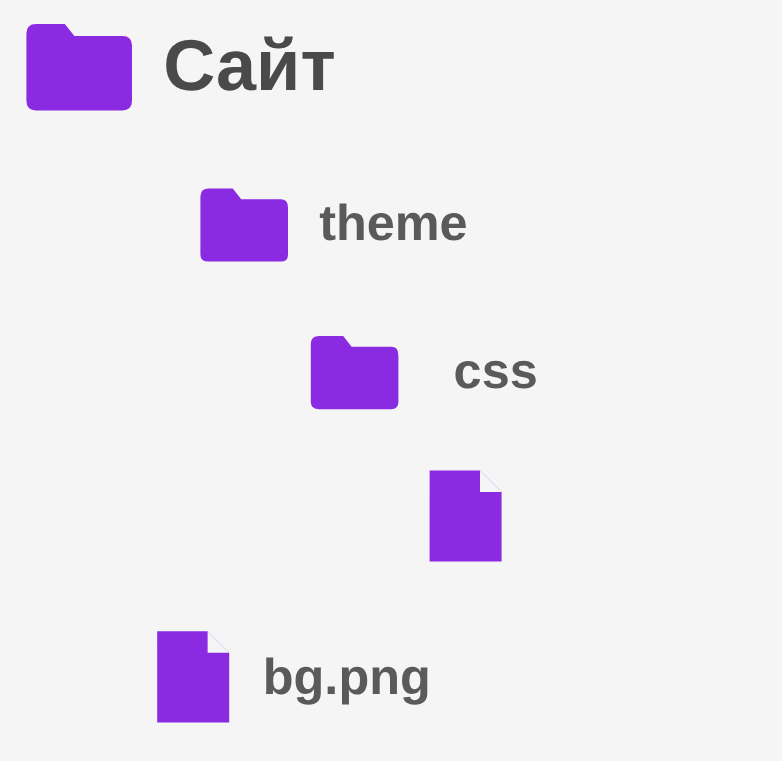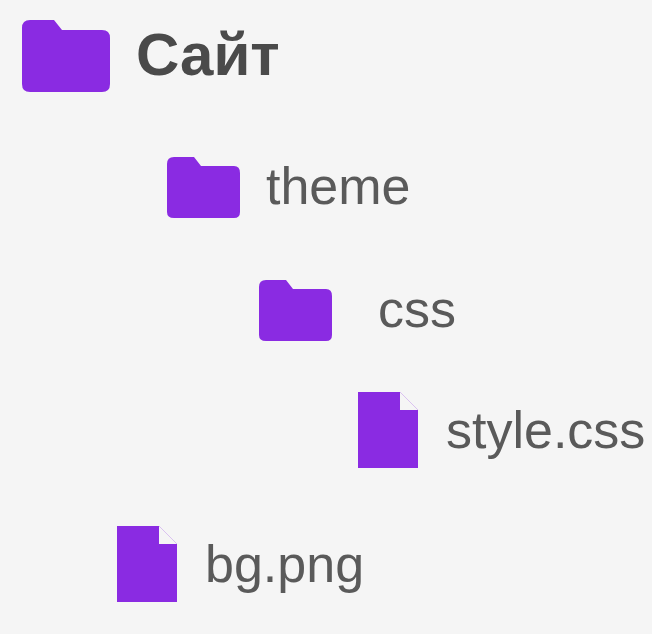--- a/index.html
+++ b/index.html
@@ -15,22 +15,22 @@
       position: relative;
     }
     .item {
       position: absolute;
       display: flex;
       align-items: center;
       gap: 24px;
     }
     .label {
       color: #5a5a5a;
-      font-size: 52px;
-      font-weight: 400;
+      font-size: 42px;
+      font-weight: 700;
     }
     .label-large {
       color: #4a4a4a;
       font-size: 60px;
       font-weight: bold;
     }
     .icon-large {
       width: 96px;
       height: 80px;
     }
@@ -73,24 +73,23 @@
   <span class="label">css</span>
 </div>
 
 <div class="item" style="left:354px; top:388px;">
   <span class="file-icon">
     <svg viewBox="0 0 68 84" width="68" height="84">
       <path d="M 4 4 L 46 4 L 64 22 L 64 80 L 4 80 Z" fill="#8a2be2"></path>
       <path d="M 46 4 L 46 22 L 64 22 Z" fill="#f5f5f5"></path>
     </svg>
   </span>
-  <span class="label">style.css</span>
 </div>
 
-<div class="item" style="left:113px; top:522px;text-align:right;">
+<div class="item" style="left:127px; top:522px;text-align:right;">
   <span class="file-icon">
     <svg viewBox="0 0 68 84" width="68" height="84">
       <path d="M 4 4 L 46 4 L 64 22 L 64 80 L 4 80 Z" fill="#8a2be2"></path>
       <path d="M 46 4 L 46 22 L 64 22 Z" fill="#f5f5f5"></path>
     </svg>
   </span>
   <span class="label">bg.png</span>
 </div>
 
 </body></html>

